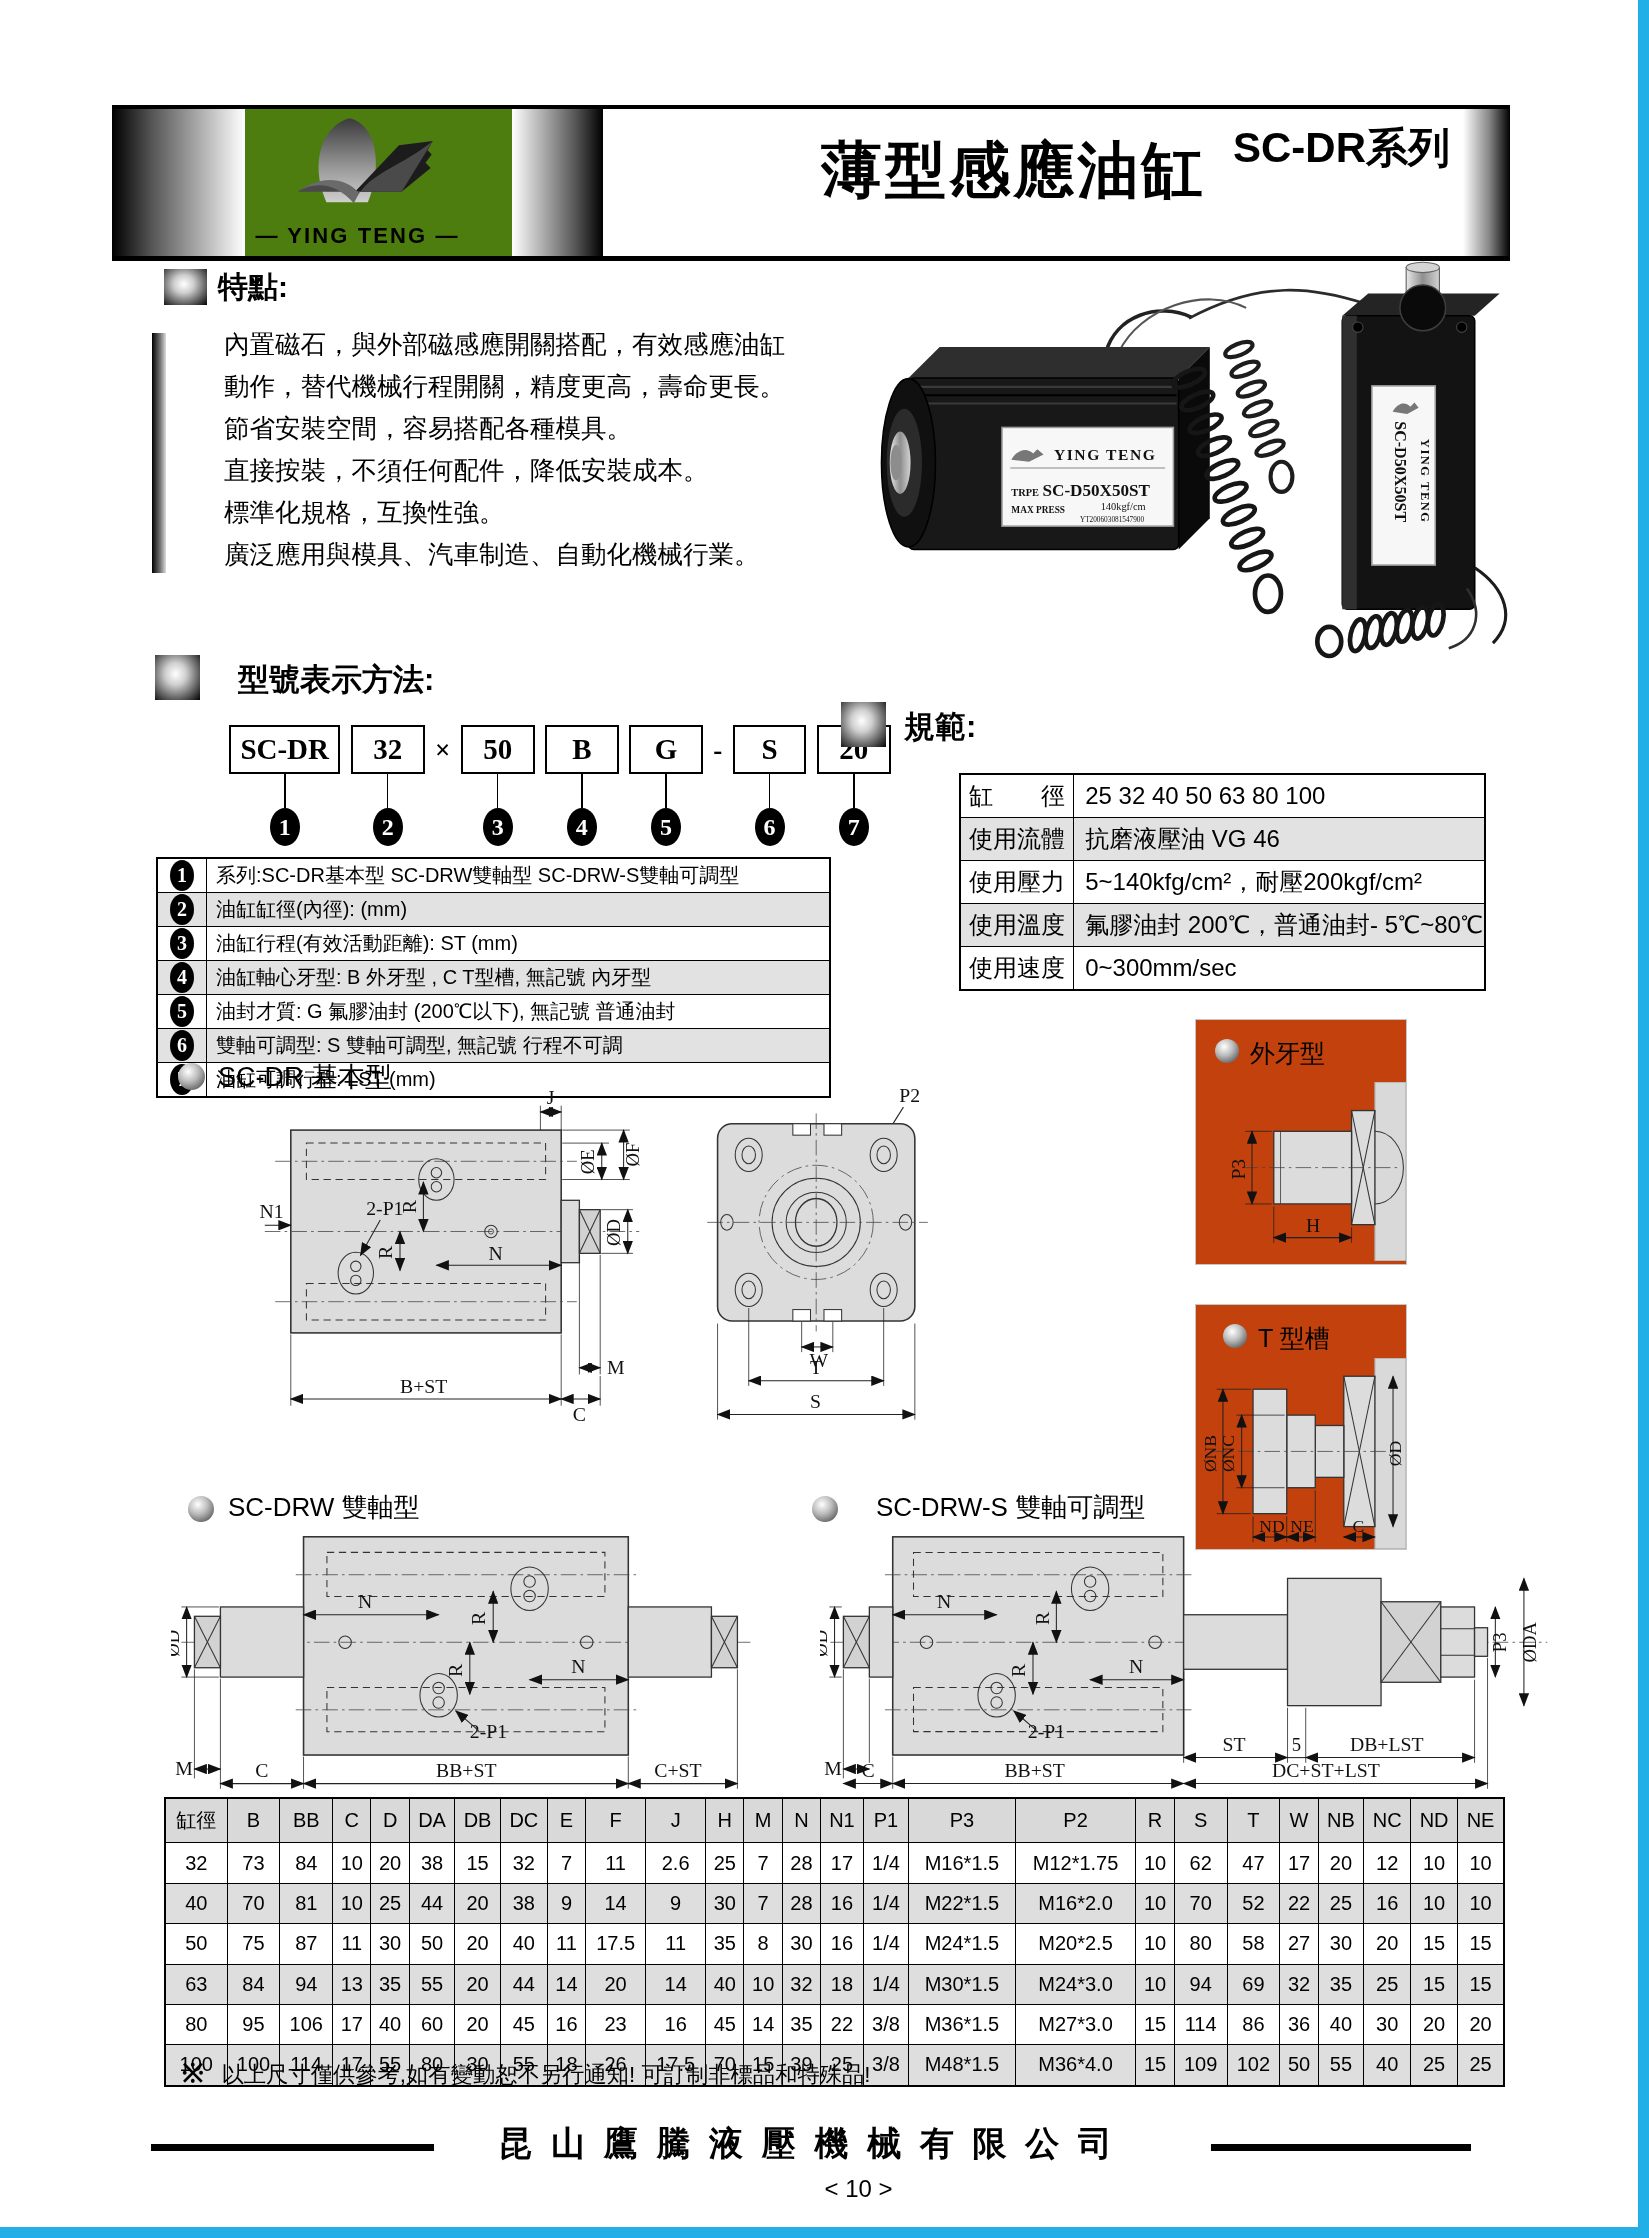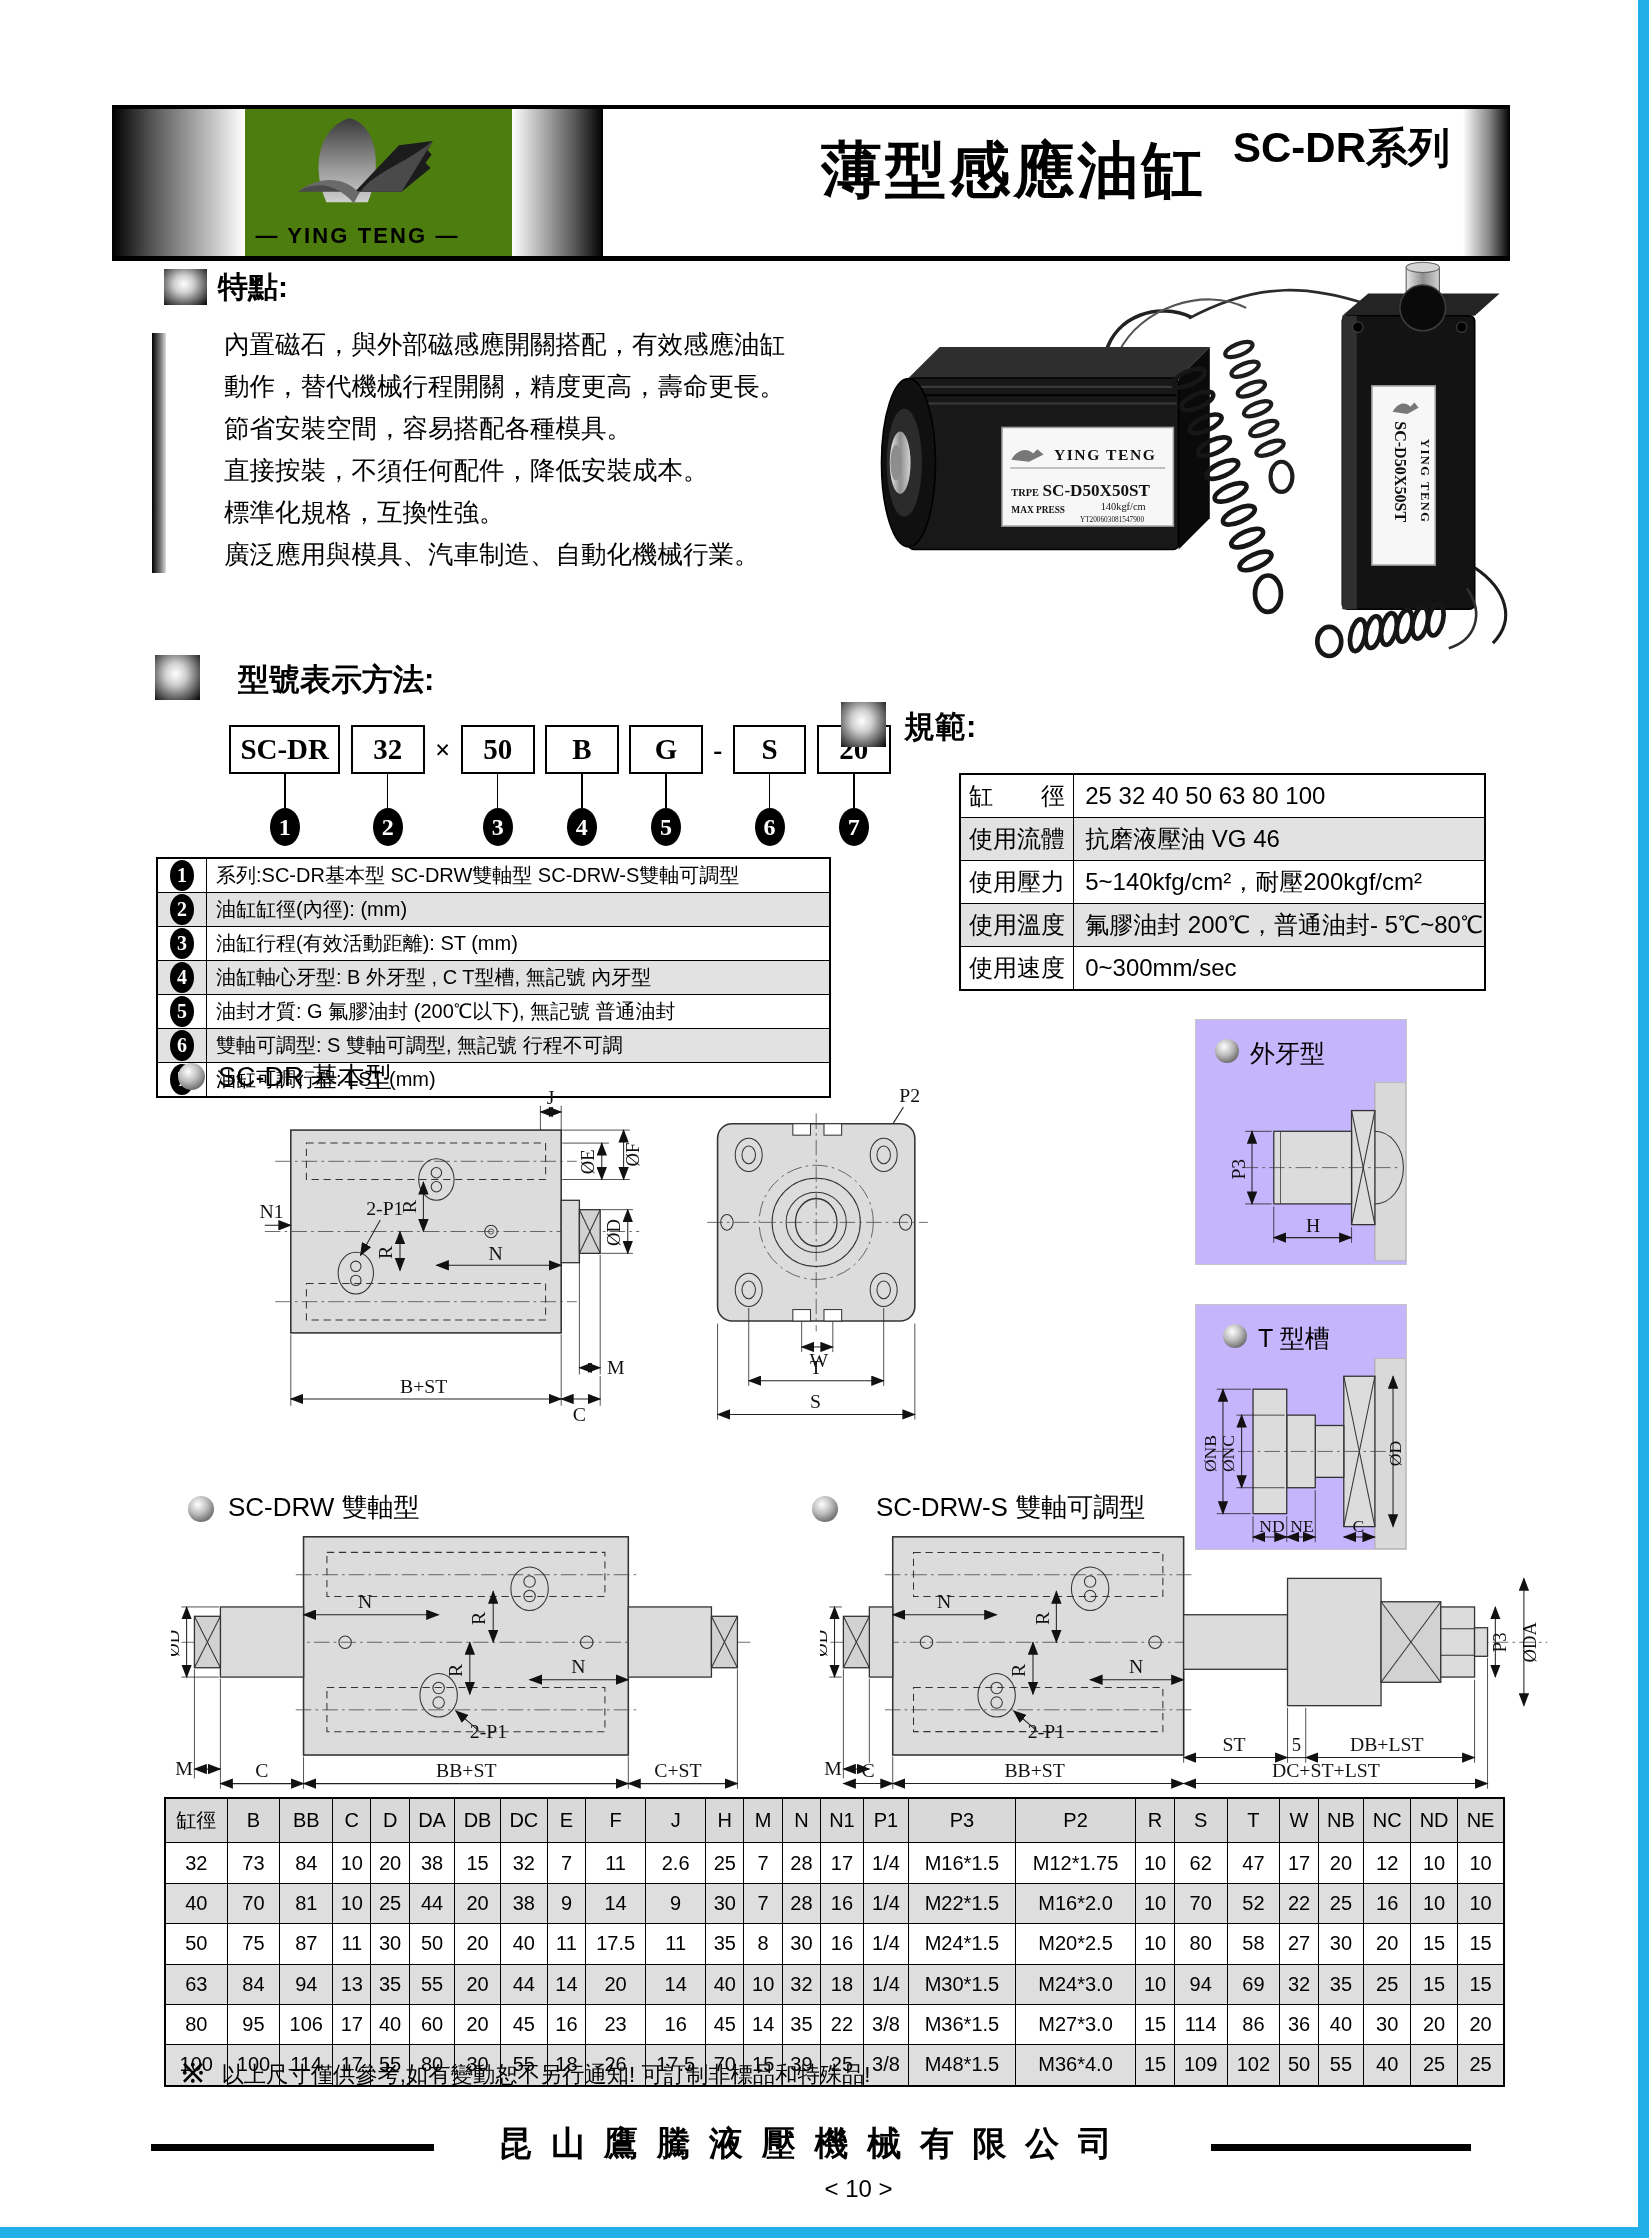--- a/index.html
+++ b/index.html
@@ -58,21 +58,21 @@
   .spec-table td.val{padding-left:11.4px;}
   .spec-table tr:nth-child(even){background:#e2e2e2;}
   
   .dim-table{width:1341px;border:2.6px solid #000;table-layout:auto;}
   .dim-table th,.dim-table td{border:1.6px solid #000;text-align:center;font-size:20px;
         padding:5.2px 3.1px;white-space:nowrap;font-weight:normal;}
   .dim-table thead th{background:#d9d9d9;height:33px;}
   .dim-table tbody tr:nth-child(even){background:#dedede;}
   .dim-table tbody td{height:29px;}
   
-  .dia-box{border:1.6px solid #c6c6c6;background:#c4b5fd;}
+  .dia-box{border:1.6px solid #c6c6c6;background:#c2410c;}
   svg text{font-family:"Liberation Serif",serif;fill:#111;}
   .note-mark{font-size:26px;font-weight:bold;}
   .note-text{font-size:22.3px;}
   .rule{background:#000;}
   .company{font-size:34px;font-weight:600;letter-spacing:18.7px;white-space:nowrap;text-align:center;}
   .pagenum{font-size:24px;text-align:center;width:100%;padding-left:34px;}
 </style>
 </head>
 <body>
 

